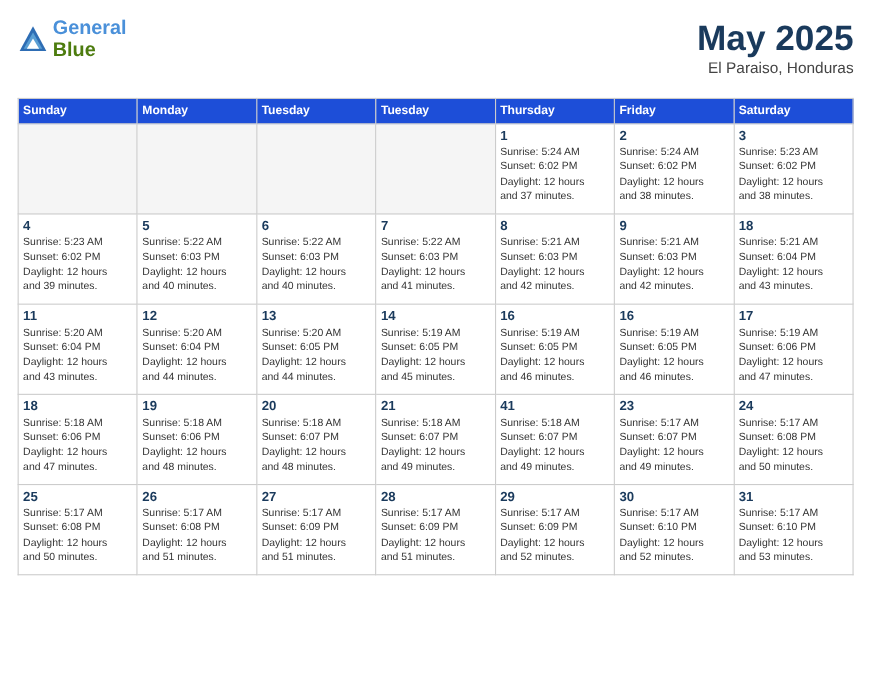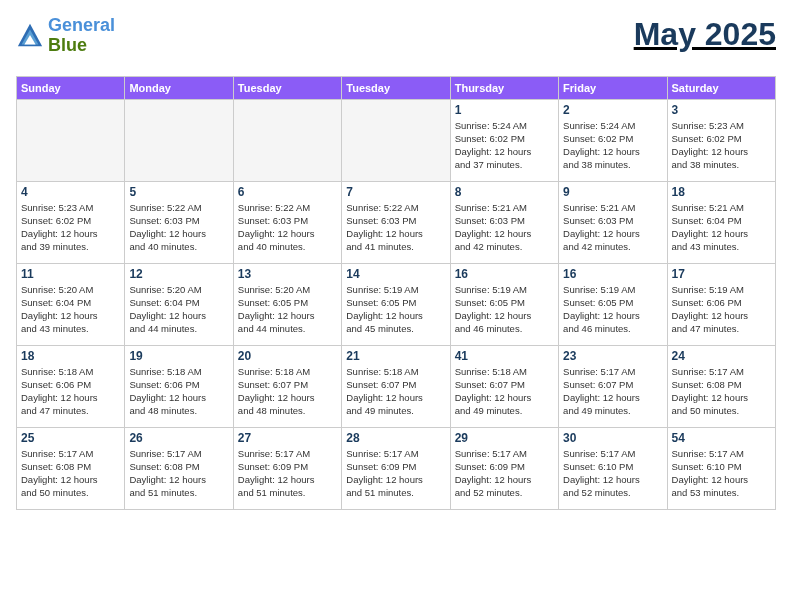--- a/index.html
+++ b/index.html
@@ -29,38 +29,37 @@
     }
     .logo-text span {
       color: #4a90d9;
     }
     .logo-icon {
       width: 28px;
       height: 28px;
     }
     .title-block {
       text-align: right;
-      text-decoration: underline;
     }
     .cal-title {
       font-size: 32px;
       font-weight: bold;
       color: #1a3a5c;
     }
     .cal-subtitle {
       font-size: 14px;
       color: #444;
     }
     table {
       width: 100%;
       border-collapse: collapse;
       font-size: 10px;
     }
     th {
-      background-color: #8b5cf6;
+      background-color: #1d4ed8;
       color: #fff;
       padding: 5px 4px;
       text-align: left;
       font-size: 11px;
       font-weight: bold;
       border: 1px solid #ccc;
     }
     td {
       border: 1px solid #ccc;
       vertical-align: top;
@@ -94,20 +93,21 @@
       <polygon points="15,8 24,24 6,24" fill="#5a9fd4"></polygon>
       <polygon points="15,14 21,24 9,24" fill="#fff"></polygon>
     </svg>
     <div class="logo-text">
       <div><span>General</span></div>
       <div><span style="color:#4d7c0f">Blue</span></div>
     </div>
   </div>
   <div class="title-block">
     <div class="cal-title">May 2025</div>
+    <div class="cal-subtitle">El Paraiso, Honduras</div>
   </div>
 </div>
 
 <table>
   <thead>
     <tr id="header-row">
         <th>Sunday</th>
         <th>Monday</th>
         <th>Tuesday</th>
         <th>Tuesday</th>
@@ -334,21 +334,21 @@
 and 52 minutes.</div>
         </td>
         <td>
           <div class="day-num">30</div>
           <div class="day-info" style="white-space: pre-line;">Sunrise: 5:17 AM
 Sunset: 6:10 PM
 Daylight: 12 hours
 and 52 minutes.</div>
         </td>
         <td>
-          <div class="day-num">54</div>
+          <div class="day-num">31</div>
           <div class="day-info" style="white-space: pre-line;">Sunrise: 5:17 AM
 Sunset: 6:10 PM
 Daylight: 12 hours
 and 53 minutes.</div>
         </td>
       </tr>
     </tbody>
 </table>
 
 </body></html>

